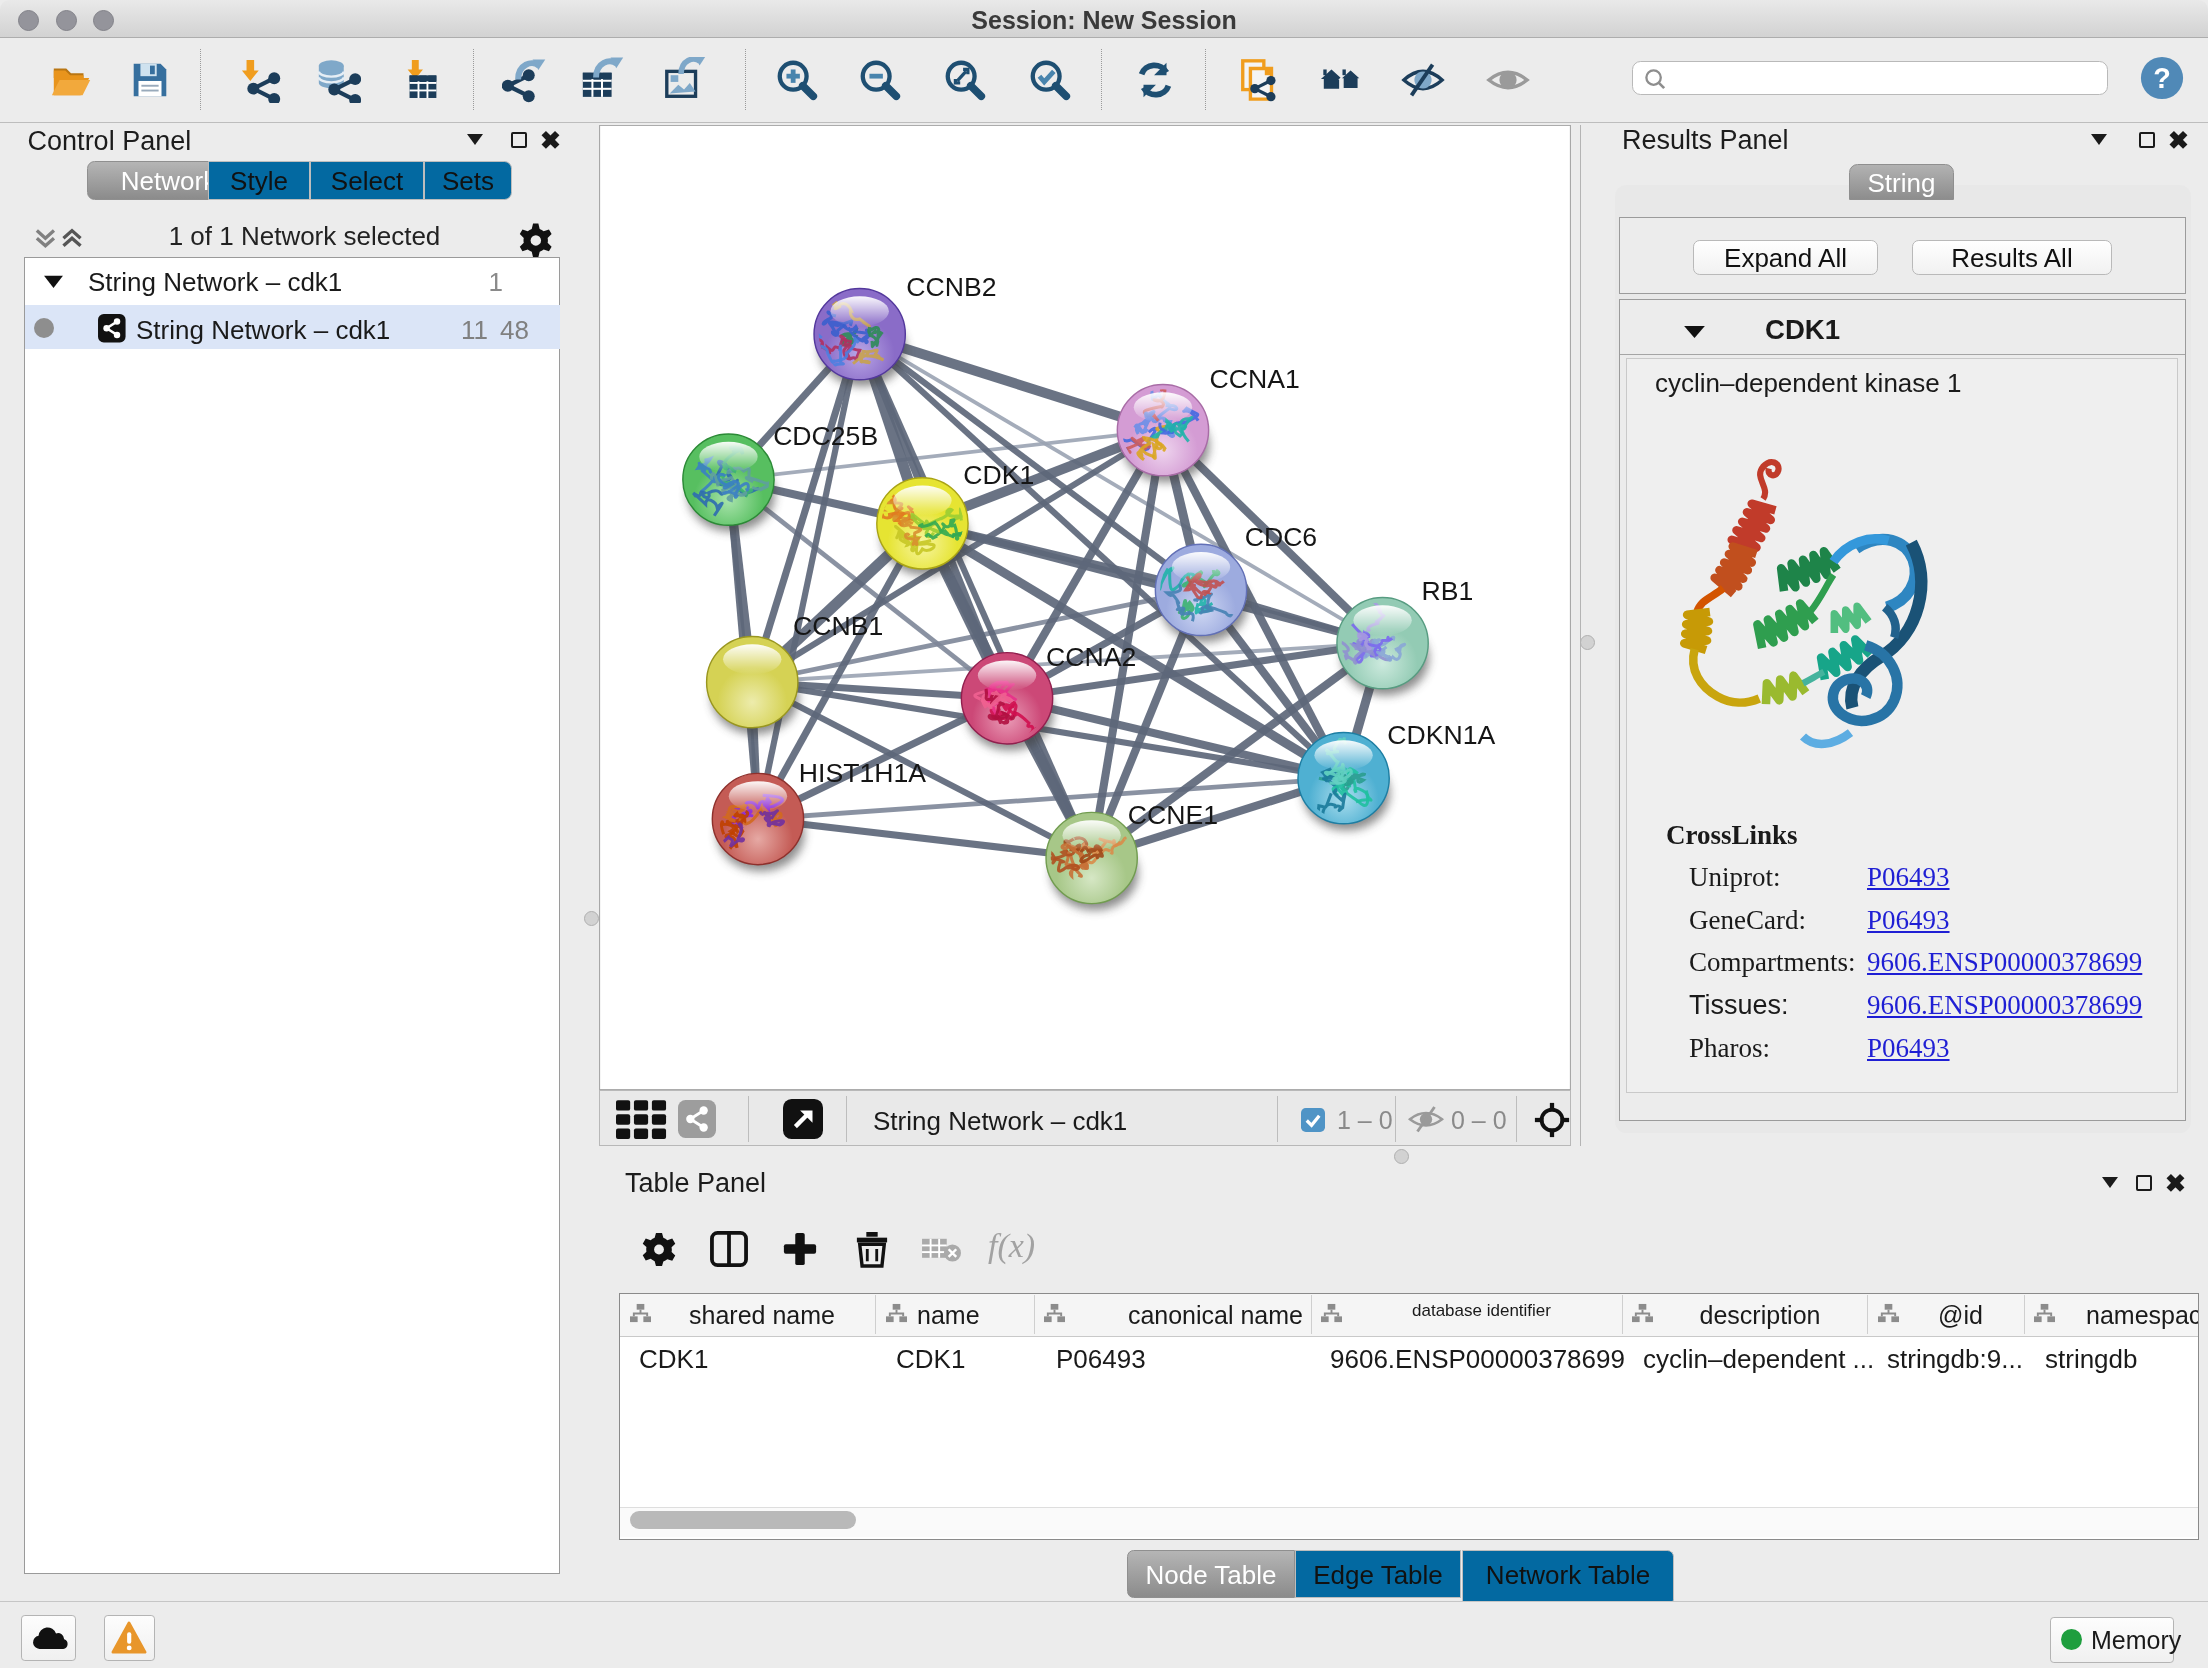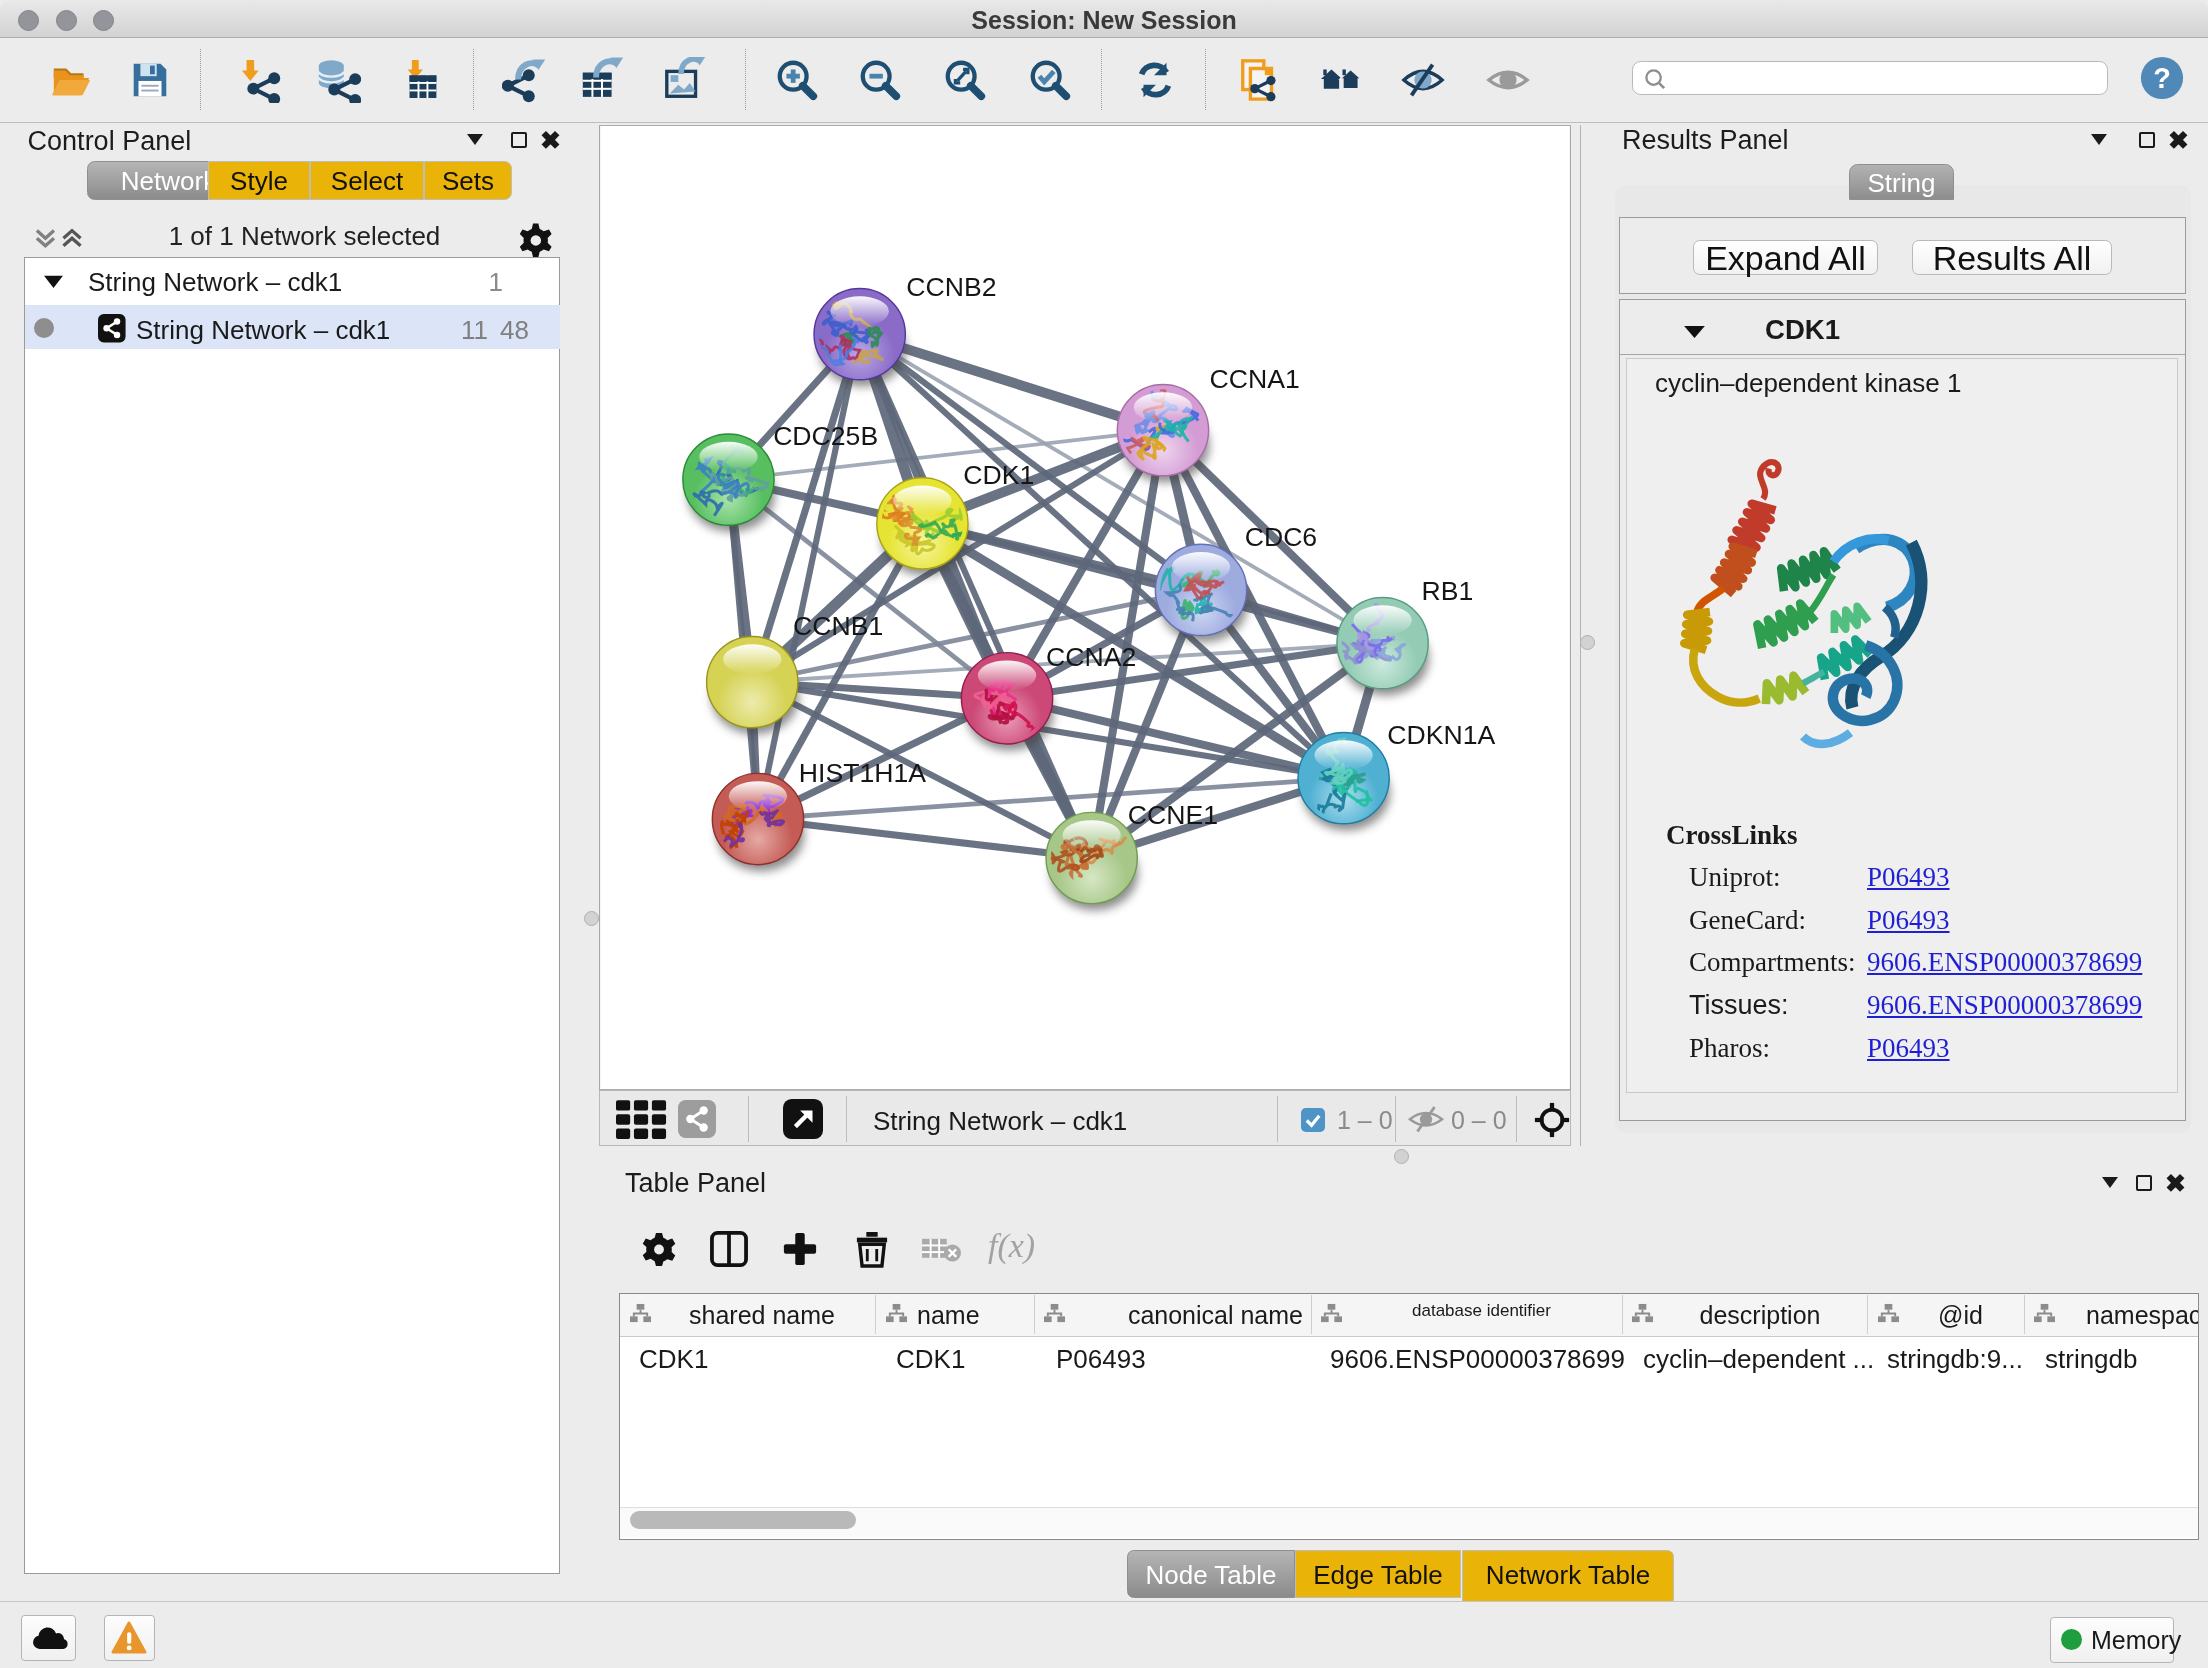--- a/index.html
+++ b/index.html
@@ -8,23 +8,23 @@
 .light{position:absolute;top:9.5px;width:21px;height:21px;border-radius:50%;background:#94949b;border:1px solid #828289}
 .title{position:absolute;top:0;left:0;width:2208px;height:38px;line-height:40px;text-align:center;font-size:25px;font-weight:700;color:#3a3a3a}
 .toolbar{position:absolute;top:39px;left:0;width:2208px;height:84px;background:#ececec;border-bottom:1px solid #bdbdbd}
 .tsep{position:absolute;top:49px;height:61px;width:0;border-left:1.9px dotted #9a9a9a}
 .ticon{position:absolute;top:57px;width:46px;height:46px}
 .searchbox{position:absolute;left:1632px;top:61px;width:476px;height:34px;background:#fff;border:1px solid #b9b9b9;border-radius:8.6px}
 .panel-title{font-size:27px;color:#1c1c1c}
 .ptri{width:0;height:0;border-left:8.6px solid transparent;border-right:8.6px solid transparent;border-top:11.4px solid #1a1a1a;position:absolute}
 .pbox{position:absolute;width:16px;height:16px;border:2.4px solid #1a1a1a;border-radius:1.9px}
 .px{position:absolute;font-size:25px;font-weight:700;color:#1a1a1a}
-.seg{position:absolute;height:39px;line-height:39px;text-align:center;font-size:26px;background:#eab308;border:1px solid #bdbdbd;color:#111}
+.seg{position:absolute;height:39px;line-height:39px;text-align:center;font-size:26px;background:#0369a1;border:1px solid #bdbdbd;color:#111}
 .seg.on{background:linear-gradient(#b5b5b5,#8b8b8b);color:#fff;border-color:#8f8f8f}
-.btn{position:absolute;background:linear-gradient(#fff,#f1f1f1);border:1px solid #b9b9b9;border-radius:6.7px;font-size:34px;text-align:center;color:#111}
+.btn{position:absolute;background:linear-gradient(#fff,#f1f1f1);border:1px solid #b9b9b9;border-radius:6.7px;font-size:26px;text-align:center;color:#111}
 </style></head><body>
 <div class="tb"></div>
 <div class="light" style="left:18px"></div>
 <div class="light" style="left:56px"></div>
 <div class="light" style="left:93px"></div>
 <div class="title">Session: New Session</div>
 <div class="toolbar"></div>
 <div class="tsep" style="left:200px"></div>
 <div class="tsep" style="left:473px"></div>
 <div class="tsep" style="left:745px"></div>

